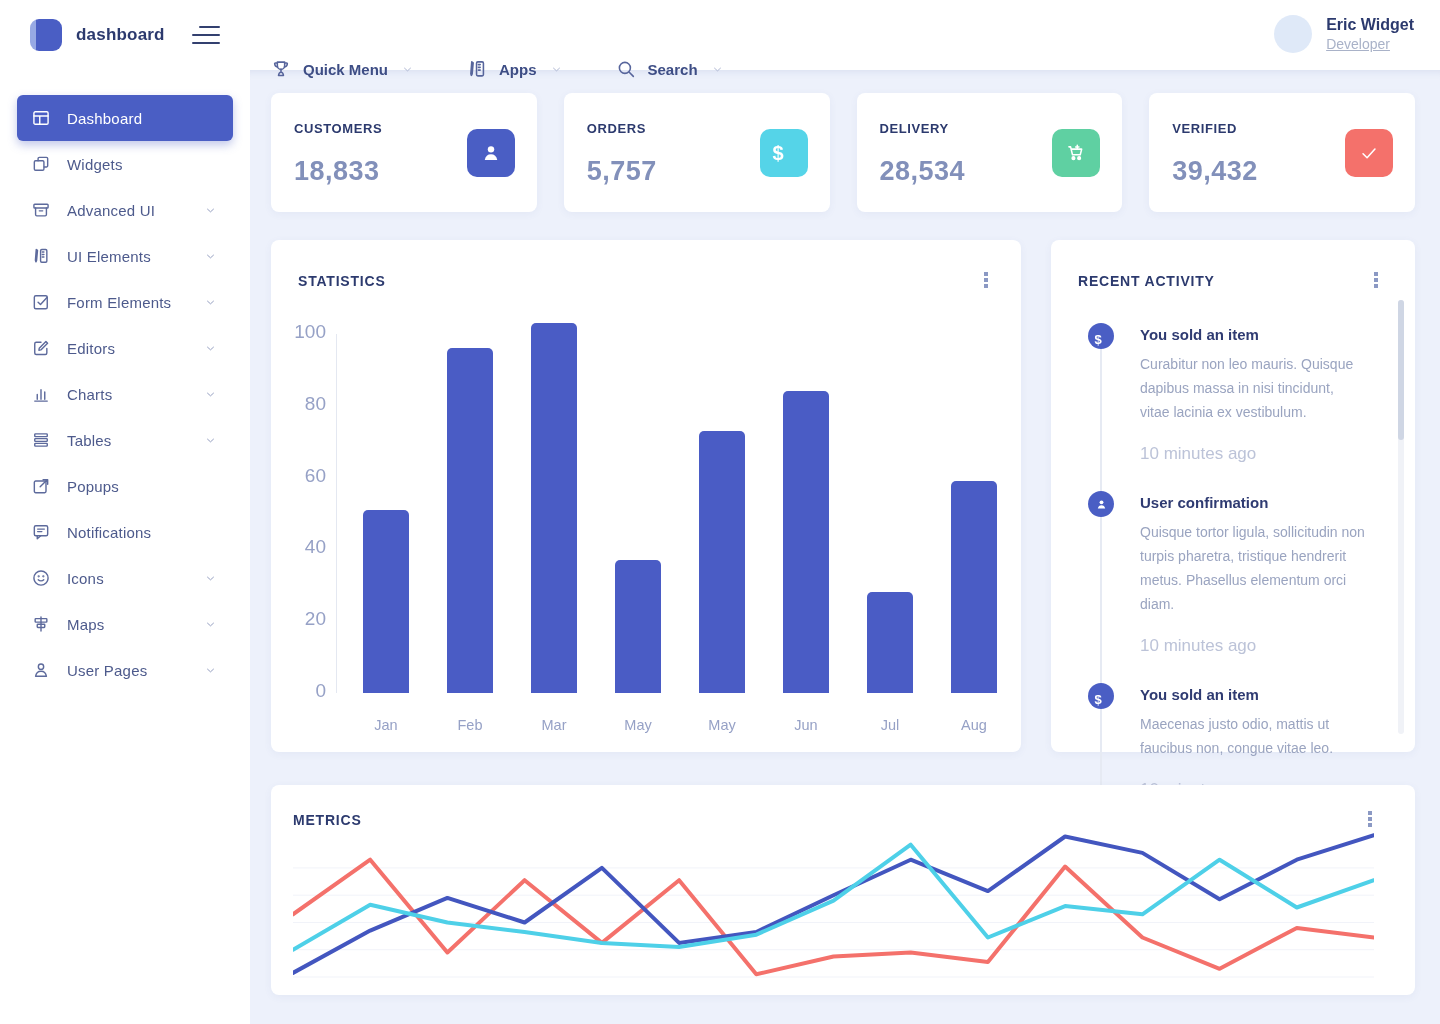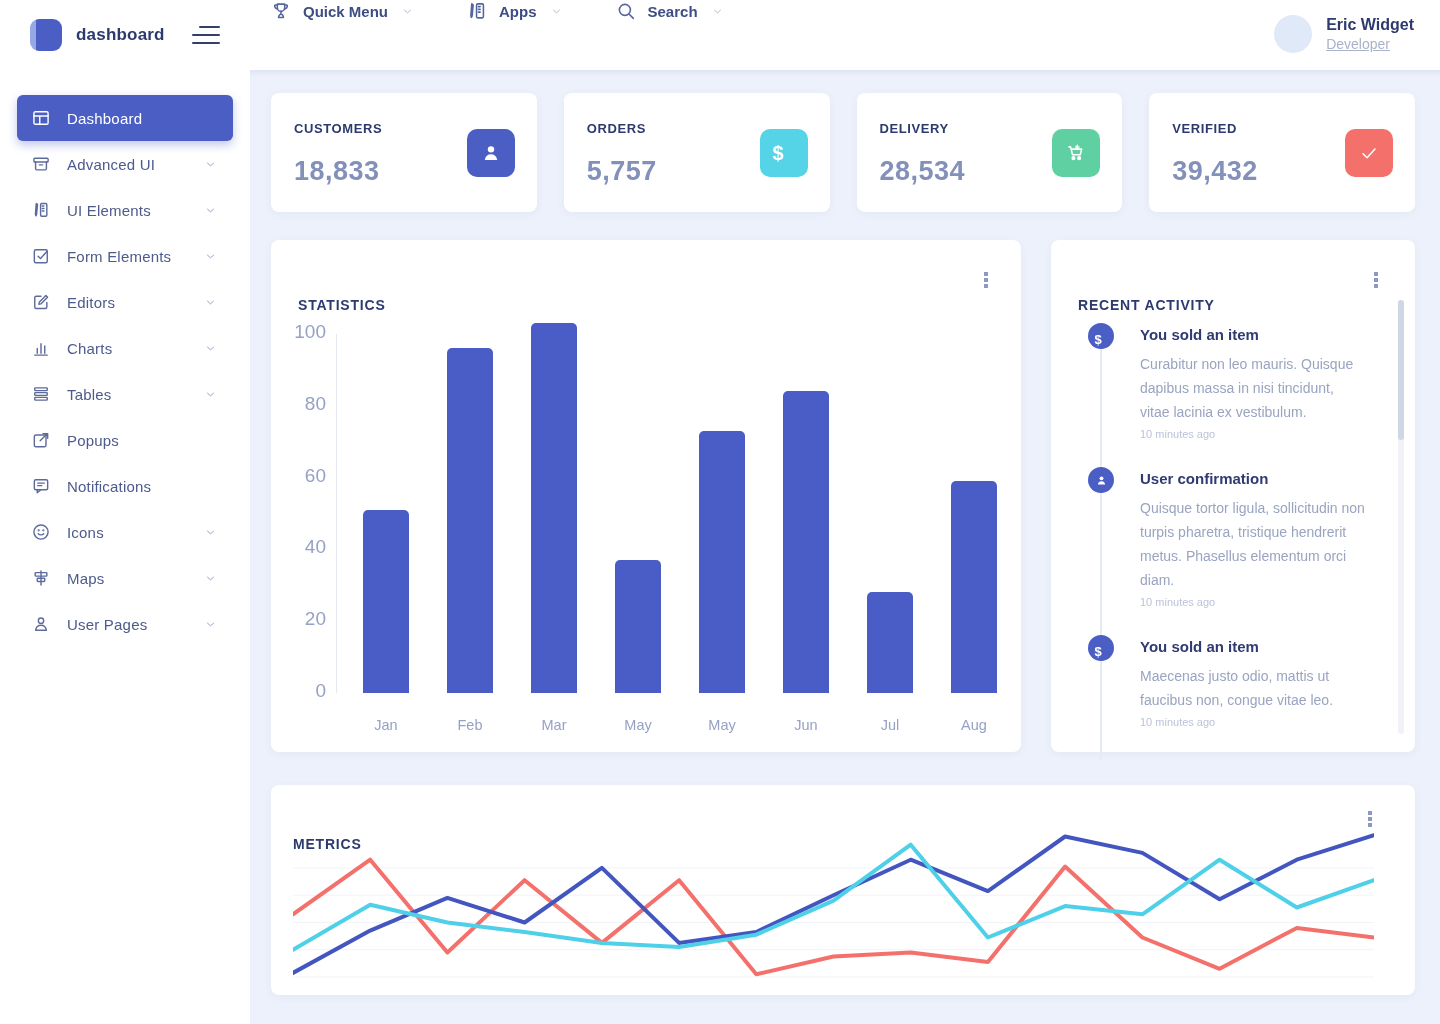--- a/index.html
+++ b/index.html
@@ -10,21 +10,21 @@
   .navbar { position:fixed; top:0; left:0; width:1440px; height:70px; background:#fff; z-index:20; }
   .brand { position:absolute; left:30px; top:19px; display:flex; align-items:center; gap:14px; }
   .brand-logo { width:32px; height:32px; border-radius:9px;
     background:linear-gradient(90deg,#97a9e4 0%,#97a9e4 20%,#4a5ec4 20%); }
   .brand-name { font-size:17px; font-weight:bold; color:#2c3a6e; letter-spacing:.2px; }
   .hamburger { position:absolute; left:192px; top:24px; width:28px; height:22px; background:none; border:none; cursor:pointer; }
   .hamburger span { position:absolute; right:0; height:2px; background:#33406f; border-radius:2px; }
   .hamburger span:nth-child(1){ top:2px; width:21px; }
   .hamburger span:nth-child(2){ top:10px; width:28px; }
   .hamburger span:nth-child(3){ top:18px; width:28px; }
-  .nav-menu { position:absolute; left:270px; top:0; height:80px; display:flex; align-items:flex-start; gap:52px; }
+  .nav-menu { position:absolute; left:270px; top:0; height:80px; display:flex; align-items:flex-end; gap:52px; }
   .nav-item { display:flex; align-items:center; gap:11px; background:none; border:none; cursor:pointer;
     font-family:inherit; font-size:15px; font-weight:bold; color:#3d4d85; }
   .nav-item .ico { width:22px; height:22px; color:#57659c; }
   .nav-item .chev { width:13px; height:13px; color:#a9b2cf; margin-left:2px; }
   .nav-user { position:absolute; right:26px; top:15px; display:flex; align-items:center; gap:14px; cursor:pointer; }
   .avatar { width:38px; height:38px; border-radius:50%; background:#dfe9f8; }
   .nav-user-name { font-size:16px; font-weight:bold; color:#2c3a6e; }
   .nav-user-role { font-size:14px; color:#a9b2c8; margin-top:2px;text-decoration:underline; }
 
   
@@ -48,21 +48,21 @@
   .stat-label { font-size:13px; font-weight:bold; color:#2c3a6e; letter-spacing:.6px; }
   .stat-value { font-size:27px; font-weight:600; color:#8290ba; margin-top:20px; letter-spacing:.5px; }
   .stat-tile { position:absolute; right:22px; top:36px; width:48px; height:48px; border-radius:10px;
     color:#fff; display:flex; align-items:center; justify-content:center; }
   .stat-tile .ico { width:22px; height:22px; }
   .glyph-dollar { font-size:20px; font-weight:bold; color:#fff; }
 
   
   .row2 { display:grid; grid-template-columns:750px 1fr; gap:30px; margin-top:28px; }
   .panel { position:relative; background:#fff; border-radius:8px; box-shadow:0 2px 8px rgba(62,87,160,.06); }
-  .panel-title { font-size:14px; font-weight:bold; color:#2c3a6e; letter-spacing:.8px;margin-top:24px; }
+  .panel-title { font-size:14px; font-weight:bold; color:#2c3a6e; letter-spacing:.8px; }
   .kebab { position:absolute; background:none; border:none; cursor:pointer; width:18px; height:20px; color:#8b99c4; }
 
   
   .panel-stats { height:512px; }
   .panel-stats .panel-title { position:absolute; left:27px; top:33px; }
   .panel-stats .kebab { right:26px; top:30px; }
   .bars-plot { position:absolute; left:65px; top:94px; width:672px; height:359px;
     border-left:1px solid #e4e8f1; overflow:visible; }
   .ytick { position:absolute; left:-51px; width:40px; text-align:right; font-size:19px; color:#96a1c6; }
   .bar { position:absolute; bottom:0; width:46px; background:#4a5cc5; border-radius:5px 5px 0 0; }
@@ -75,21 +75,21 @@
   .act-list { position:absolute; left:37px; top:83px; right:50px; }
   .act-timeline { position:absolute; left:12px; top:14px; bottom:-6px; width:2px; background:#e6eaf3; }
   .act-item { position:relative; display:flex; margin-bottom:27px; }
   .act-ico { position:relative; z-index:2; width:26px; height:26px; border-radius:50%; background:#4a5ec4;
     color:#fff; flex:0 0 26px; display:flex; align-items:center; justify-content:center; }
   .act-ico .ico { width:13px; height:13px; }
   .act-ico .glyph-dollar { font-size:13px; }
   .act-body { margin-left:26px; width:242px; }
   .act-title { font-size:15px; font-weight:bold; color:#2f3b72; margin-top:3px; }
   .act-text { font-size:14px; line-height:24px; color:#9aa4c0; margin-top:9px; }
-  .act-time { font-size:11px; color:#bcc3d8; margin-top:4px; }
+  .act-time { font-size:17px; color:#bcc3d8; margin-top:20px; }
   .act-scroll-track { position:absolute; right:11px; top:60px; bottom:18px; width:6px; border-radius:3px; background:#f0f2f7; }
   .act-scroll-thumb { position:absolute; top:0; left:0; width:6px; height:140px; border-radius:3px; background:#cfd6e4; cursor:pointer; }
 
   
   .panel-metrics { height:210px; margin-top:33px; }
   .panel-metrics .panel-title { position:absolute; left:22px; top:27px; }
   .panel-metrics .kebab { right:36px; top:24px; }
   .metrics-svg { position:absolute; left:22px; top:42px; }
   .gridline { stroke:#f1f3f9; stroke-width:1; }
 
@@ -165,20 +165,30 @@
 
 <aside class="sidebar">
     <div class="side-item active">
     <span class="si-icon">
         <svg viewBox="0 0 24 24" fill="none" stroke="currentColor" stroke-width="1.7" stroke-linecap="round" stroke-linejoin="round">
           <rect x="3.5" y="4.5" width="17" height="15" rx="1.6"></rect>
           <path d="M3.5 9.5h17M10.5 9.5v10"></path>
         </svg>
       </span>
     <span class="si-label">Dashboard</span>
+
+  </div>
+    <div class="side-item">
+    <span class="si-icon">
+        <svg viewBox="0 0 24 24" fill="none" stroke="currentColor" stroke-width="1.7" stroke-linecap="round" stroke-linejoin="round">
+          <rect x="4" y="8" width="11.5" height="11.5" rx="1.5"></rect>
+          <path d="M8.5 8V5.5A1.5 1.5 0 0 1 10 4h8.5A1.5 1.5 0 0 1 20 5.5V14a1.5 1.5 0 0 1-1.5 1.5H16"></path>
+        </svg>
+      </span>
+    <span class="si-label">Widgets</span>
 
   </div>
     <div class="side-item">
     <span class="si-icon">
         <svg viewBox="0 0 24 24" fill="none" stroke="currentColor" stroke-width="1.7" stroke-linecap="round" stroke-linejoin="round">
           <rect x="3.5" y="5" width="17" height="4.6" rx="1"></rect>
           <path d="M5.5 9.6v7.9A1.5 1.5 0 0 0 7 19h10a1.5 1.5 0 0 0 1.5-1.5V9.6"></path>
           <path d="M10 13h4"></path>
         </svg>
       </span>

